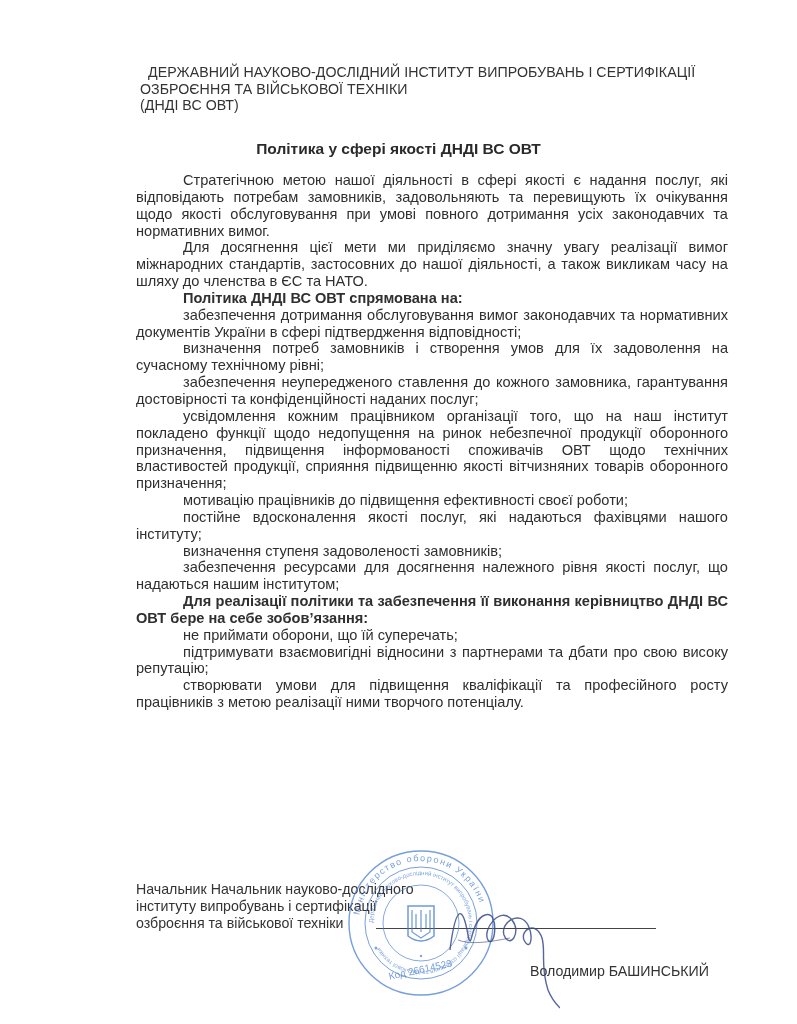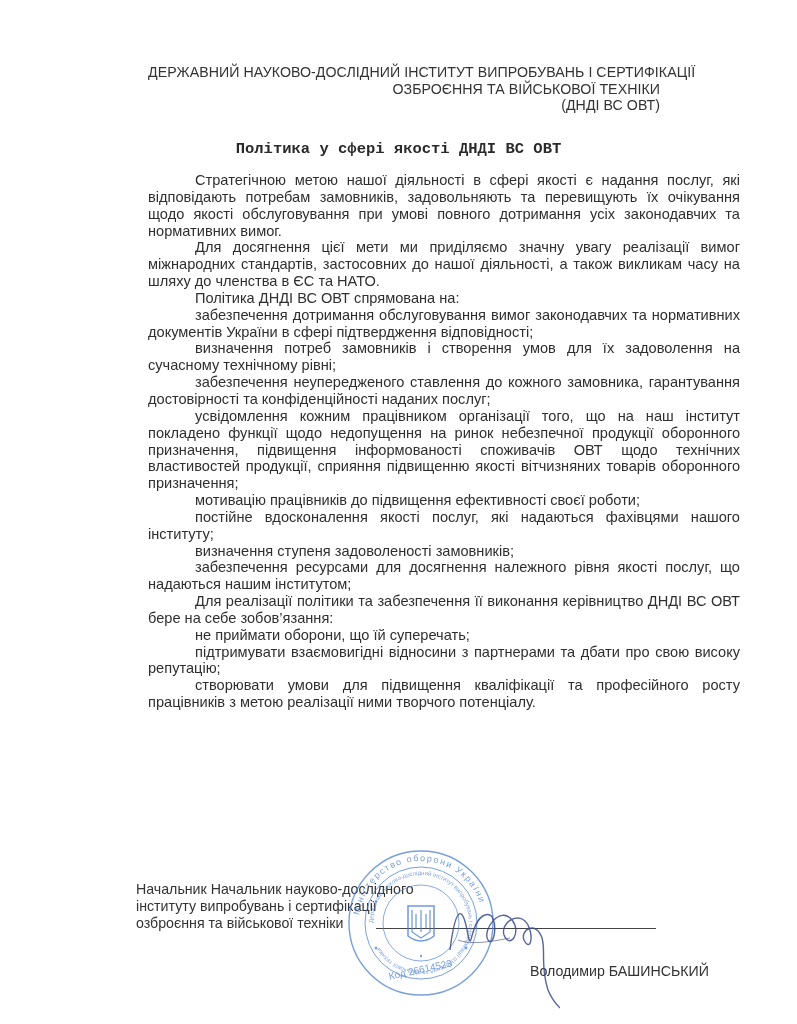--- a/index.html
+++ b/index.html
@@ -19,55 +19,53 @@
       position: absolute;
       left: 0; top: 0;
       width: 797px;
       height: 1024px;
     }
     .header {
       position: absolute;
       top: 64px;
       left: 140px;
       width: 520px;
-      text-align: right;
+      text-align: left;
       font-size: 14.2px;
       line-height: 16.5px;
       color: #333;
       letter-spacing: 0.05px;
     }
     .header .line1 { white-space: nowrap; margin-left: 8px; width: 520px; }
     .title {
       position: absolute;
       top: 140px;
       left: 0;
       width: 797px;
       text-align: center;
       font-size: 15.5px;
       font-weight: bold;
       color: #2a2a2a;
-      font-family: Liberation Mono, monospace;
     }
     .body {
       position: absolute;
       top: 172px;
       left: 136px;
       width: 592px;
       font-size: 14.6px;
       line-height: 16.85px;
       text-align: justify;
       color: #2f2f2f;
-      margin-left: 12px;
     }
     .body p {
       margin: 0;
       text-indent: 47px;
     }
     .body p.bold {
-      font-weight: normal;
+      font-weight: bold;
     }
     .signature {
       position: absolute;
       top: 881px;
       left: 136px;
       width: 600px;
       font-size: 14.2px;
       line-height: 16.8px;
       color: #333;
     }

